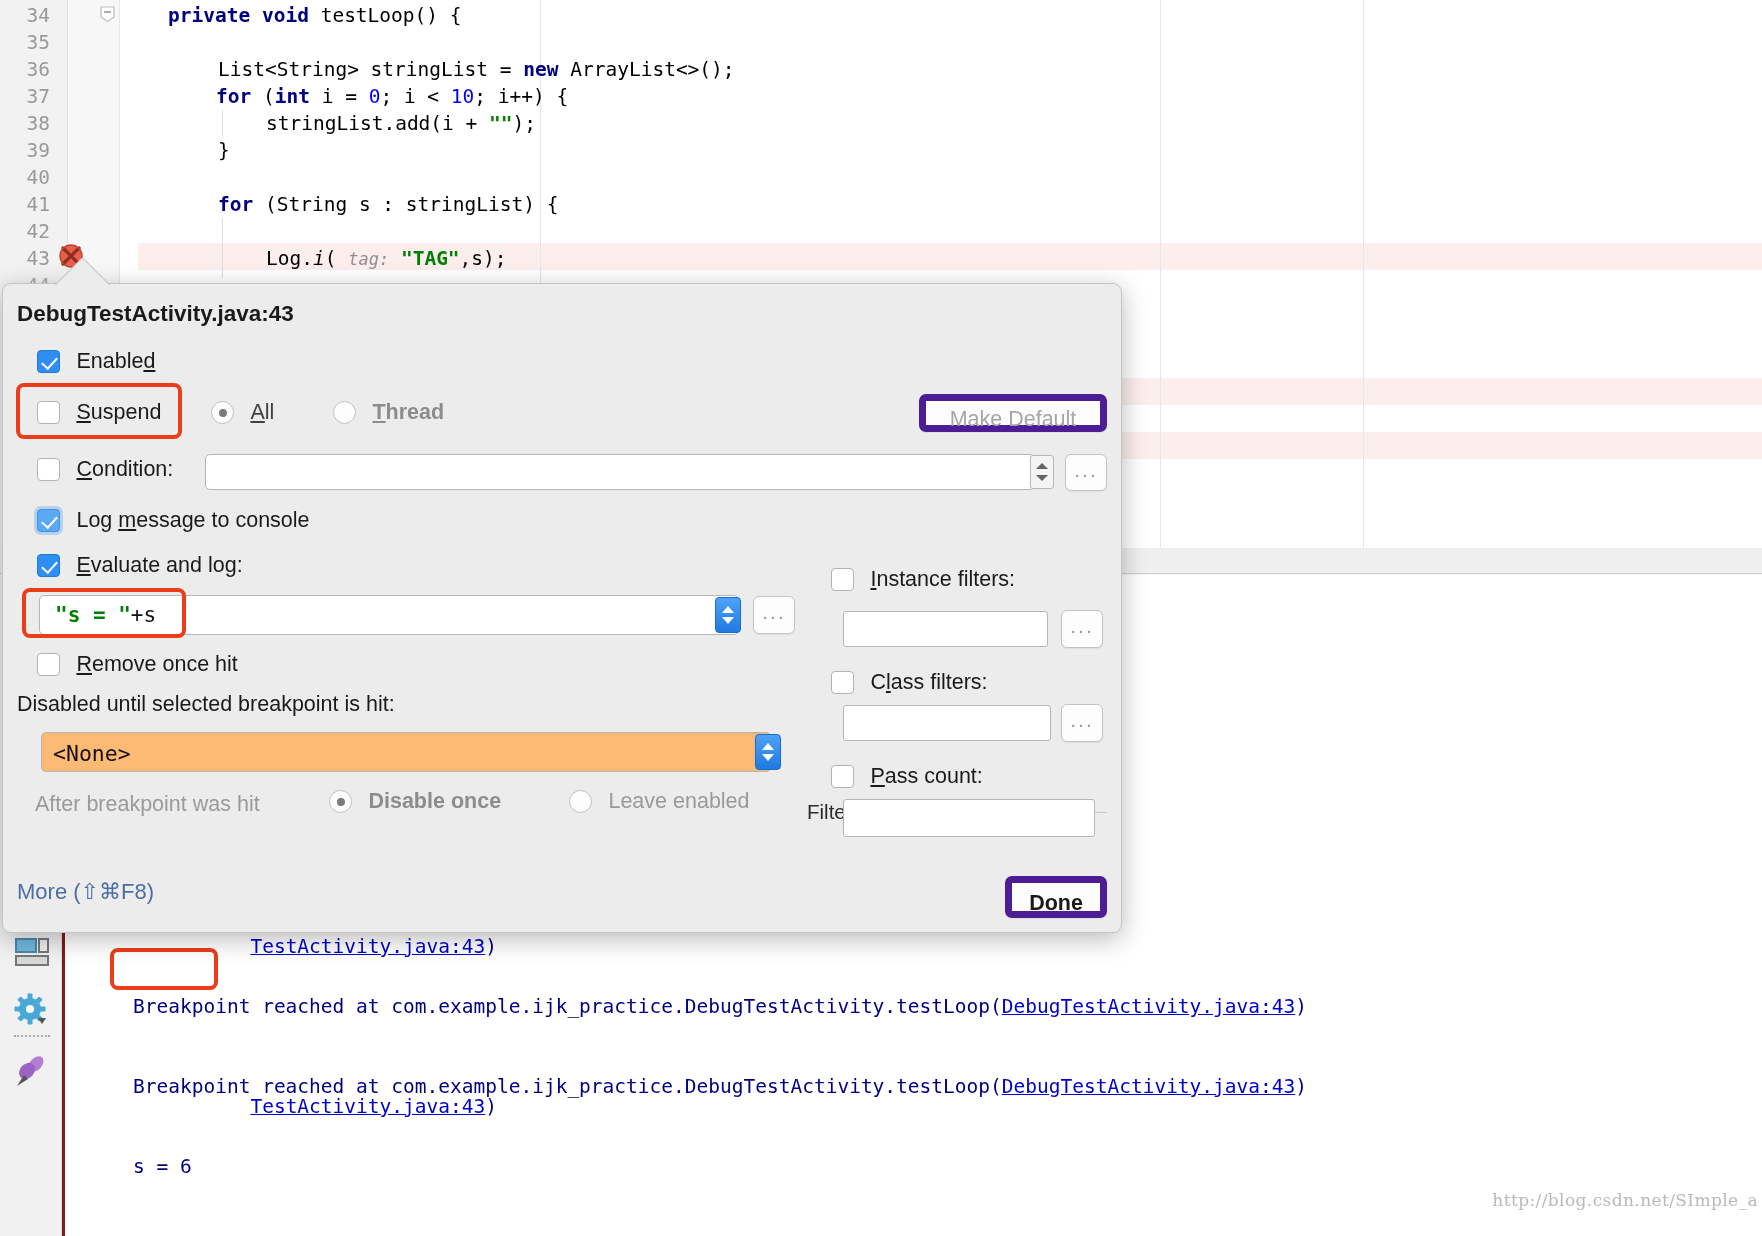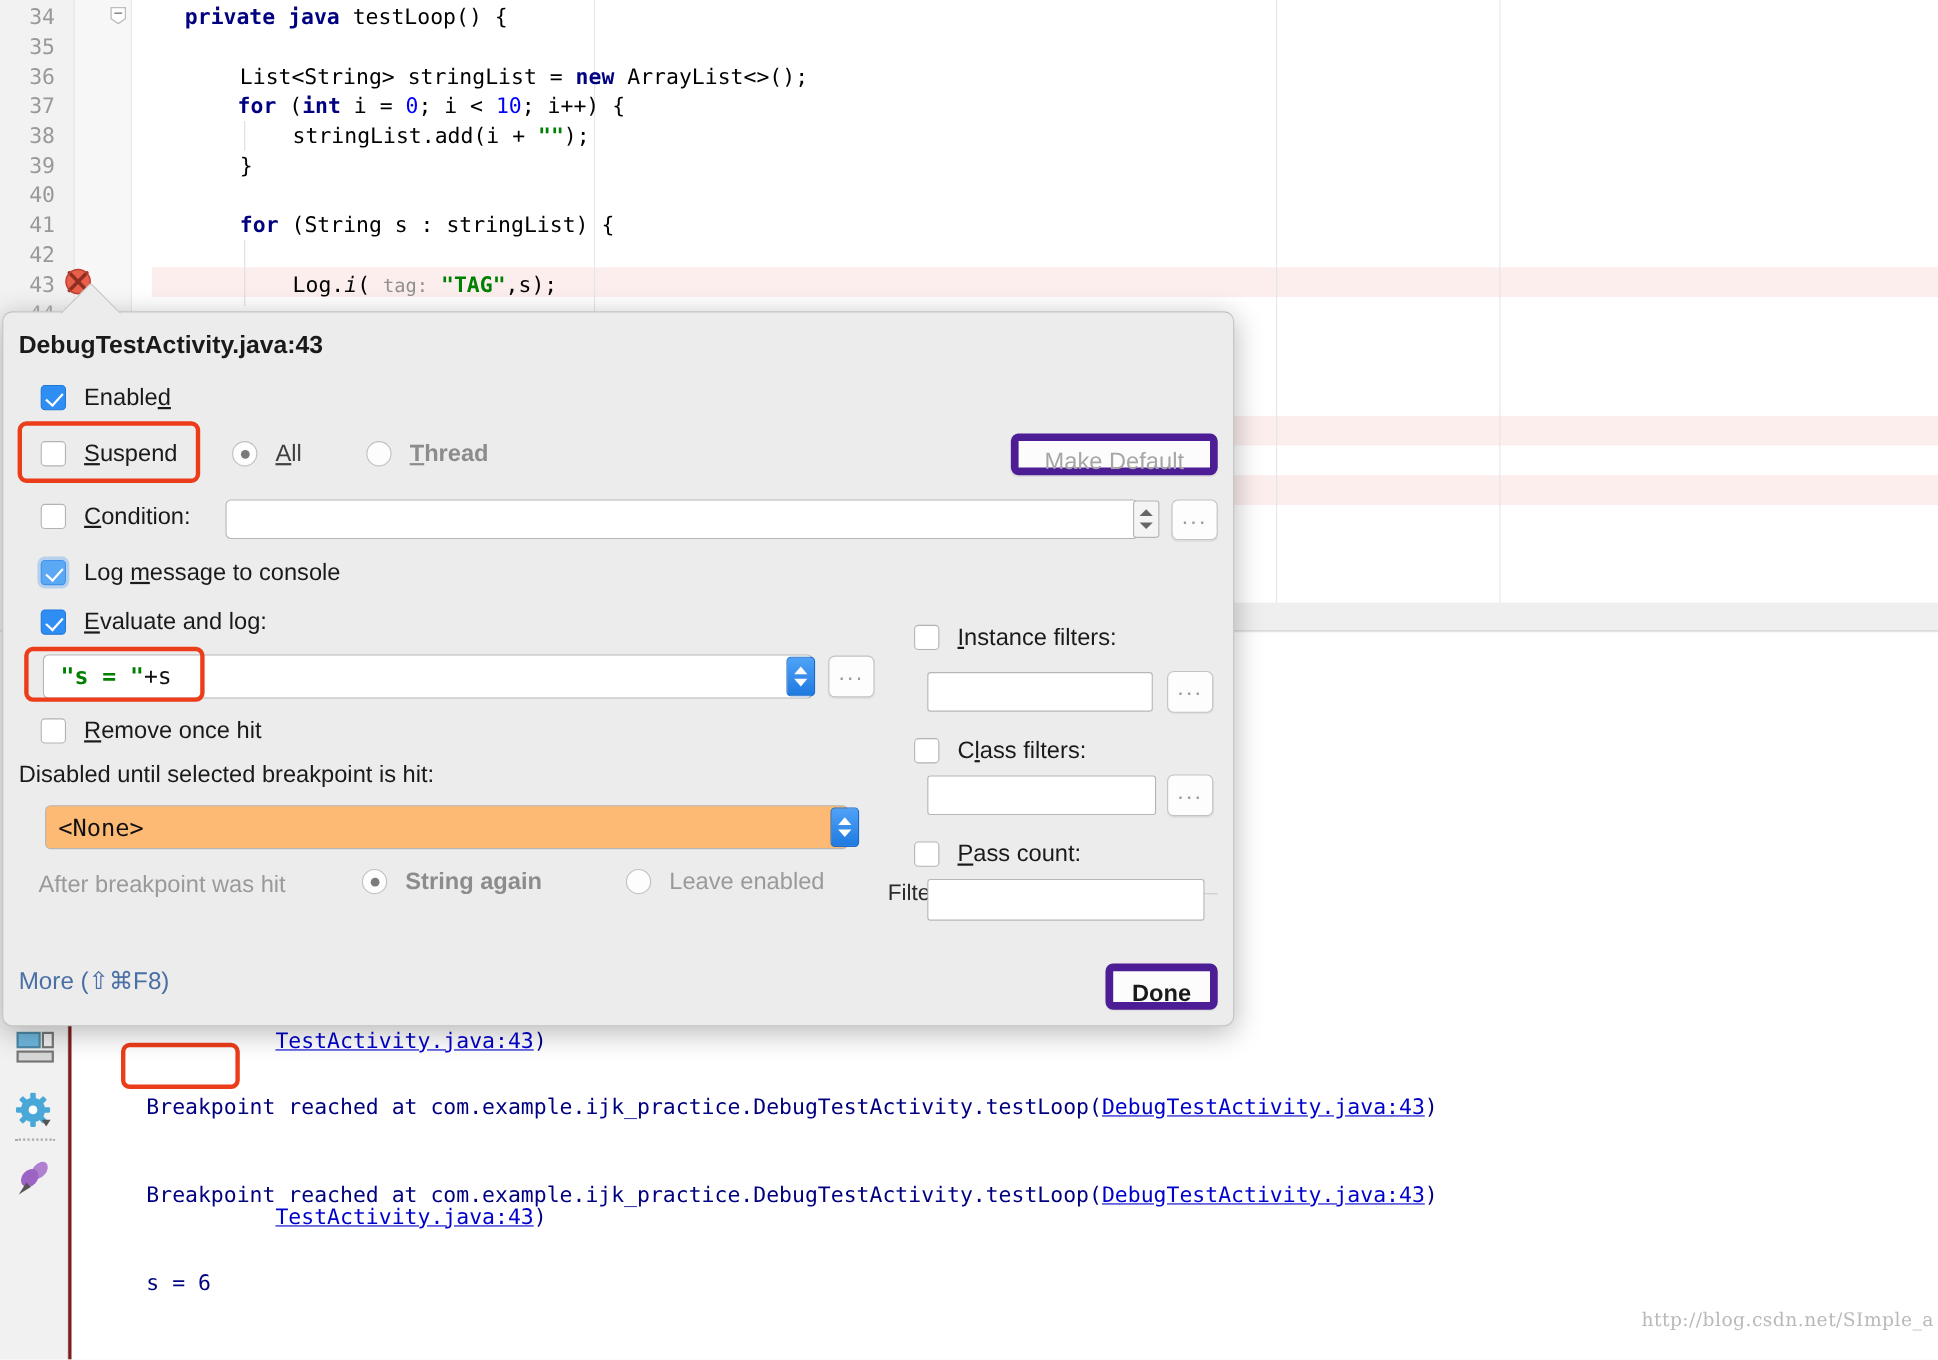--- a/index.html
+++ b/index.html
@@ -28,21 +28,21 @@
   .ln {
     position: absolute; width: 50px; text-align: right;
     color: #999999; font-family: "DejaVu Sans Mono", monospace;
     font-size: 19.5px; line-height: 27px;
   }
   .code-txt { position: absolute; left: 168px; font-size: 19.5px; line-height: 27px;
               font-family: "DejaVu Sans Mono", monospace; color: #000; white-space: pre; }
   .kw  { color: #000080; font-weight: bold; }
   .num { color: #0000ff; }
   .str { color: #008000; font-weight: bold; }
-  .prm { color: #909090; font-size: 17px; }
+  .prm { color: #909090; font-style: italic; font-size: 17px; }
   .ital { font-style: italic; }
 
   .indent-guide { position:absolute; width:1px; background:#dcdcdc; }
 
   .fold-icon {
     position: absolute; left: 100px; top: 6px; width: 15px; height: 16px;
   }
 
   .bp-marker {
     position: absolute; left: 58px; top: 243px; width: 26px; height: 26px;
@@ -253,21 +253,21 @@
 
     <svg class="fold-icon" viewBox="0 0 15 16">
       <path d="M1 1 h13 v10 l-6.5 4.5 L1 11 Z" fill="#ffffff" stroke="#bdbdbd" stroke-width="1.2"></path>
       <rect x="4" y="5.3" width="7" height="1.4" fill="#8a8a8a"></rect>
     </svg>
 
     <div class="indent-guide" style="left:222px; top:110px; height:27px;"></div>
     <div class="indent-guide" style="left:222px; top:218px; height:60px;"></div>
 
     <div style="position:absolute;left:0;top:0;">
-      <div class="code-txt" style="top:2px;"><span class="kw">private</span> <span class="kw">java</span> testLoop() {</div>
+      <div class="code-txt" style="top:2px;"><span class="kw">private</span> <span class="kw">void</span> testLoop() {</div>
       <div class="code-txt" style="top:56px;left:218px;">List&lt;String&gt; stringList = <span class="kw">new</span> ArrayList&lt;&gt;();</div>
       <div class="code-txt" style="top:83px;left:216px;"><span class="kw">for</span> (<span class="kw">int</span> i = <span class="num">0</span>; i &lt; <span class="num">10</span>; i++) {</div>
       <div class="code-txt" style="top:110px;left:266px;">stringList.add(i + <span class="str">""</span>);</div>
       <div class="code-txt" style="top:137px;left:218px;">}</div>
       <div class="code-txt" style="top:191px;left:218px;"><span class="kw">for</span> (String s : stringList) {</div>
       <div class="code-txt" style="top:245px;left:266px;">Log.<span class="ital">i</span>( <span class="prm">tag:</span> <span class="str">"TAG"</span>,s);</div>
     </div>
 
     <svg class="bp-marker" viewBox="0 0 26 26">
       <circle cx="13" cy="13" r="11" fill="#e8604c"></circle>
@@ -409,21 +409,21 @@
       <span class="val">&lt;None&gt;</span>
     </div>
     <div class="stepper" style="left:752px; top:450px; height:36px;">
       <span class="ar up"></span>
         <span class="ar dn"></span>
     </div>
 
     <div style="position:absolute; left:32px; top:508px; font-size:21.5px; color:#9a9a9a;">After breakpoint was hit</div>
     <div class="row" style="left:326px; top:505px;">
       <span class="rad on"></span>
-      <span class="lbl dim" style="margin-left:12px;font-weight:bold;color:#8c8c8c;">String again</span>
+      <span class="lbl dim" style="margin-left:12px;font-weight:bold;color:#8c8c8c;">Disable once</span>
     </div>
     <div class="row" style="left:566px; top:505px;">
       <span class="rad"></span>
       <span class="lbl dim" style="margin-left:12px;color:#9a9a9a;">Leave enabled</span>
     </div>
 
     <div class="filters-title" style="left:804px; top:516px;">Filters</div>
     <div class="filters-rule" style="left:884px; top:528px; width:220px;"></div>
 
     <div class="row" style="left:828px; top:283px;">

